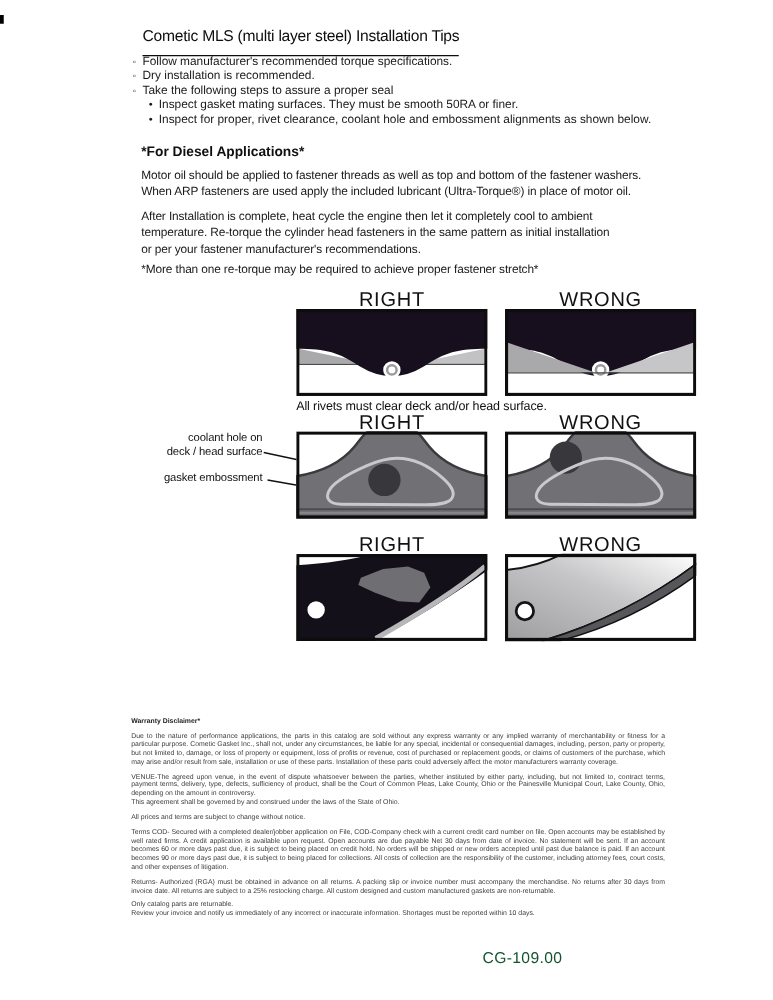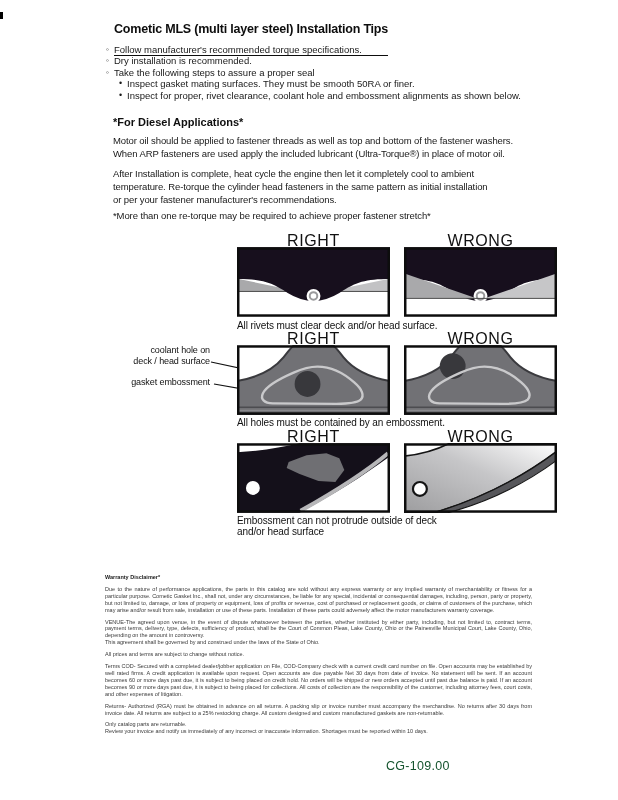--- a/index.html
+++ b/index.html
@@ -5,22 +5,22 @@
   html,body{margin:0;padding:0;background:#ffffff;}
   .page{
     position:relative;width:618px;height:800px;background:#ffffff;overflow:hidden;
     font-family:"Liberation Sans", sans-serif;color:#141414;
   }
   .abs{position:absolute;}
   .reg-mark{left:0;top:12;width:3px;height:7px;background:#000;top:12px;}
 
   
   .title{
-    left:114px;top:22px;font-size:12.5px;font-weight:bold;color:#0d0d0d;
-    letter-spacing:-0.2px;border-bottom:1.6px solid #0d0d0d;padding-bottom:19px;text-align:right;
+    left:114px;top:22px;font-size:12.5px;font-weight:normal;color:#0d0d0d;
+    letter-spacing:-0.2px;border-bottom:1.6px solid #0d0d0d;padding-bottom:8px;text-align:right;
   }
   .tips{left:106px;top:44px;width:460px;font-size:9.5px;line-height:11.4px;color:#181818;}
   .b-row{display:flex;align-items:flex-start;}
   .b-row.sub{margin-left:13px;}
   .b-marker{width:8px;flex:0 0 8px;font-size:8px;line-height:11.4px;color:#181818;}
   .b-row.sub .b-marker{font-size:9px;}
   .section-heading{left:113px;top:116px;font-size:11px;font-weight:bold;color:#0f0f0f;}
   .body-para{left:113px;width:445px;font-size:9.5px;line-height:13.2px;color:#181818;white-space:pre-line;letter-spacing:-0.1px;}
   .p1{top:134px;} .p2{top:167px;} .p3{top:209px;}
 
@@ -136,21 +136,20 @@
   <svg class="abs diag-box col-r row2-box" viewBox="0 0 154 70">
     <rect width="154" height="70" fill="#ffffff"></rect>
     <path d="M0,70 V36 C24,32 38,23 47,12 C53,4.5 56,0 58,0 H96 C98,0 101,4.5 107,12 C116,23 130,32 154,36 V70 Z" fill="#717175" stroke="#3a3a3e" stroke-width="2"></path>
     <circle cx="49" cy="21" r="13" fill="#38383c"></circle>
     <path d="M36,58.5 C27,58.5 23.5,54 26,48.5 C29,42 42,34 57,27.5 C67,23 73,21.5 81,21.5 C95,21.5 108,28.5 118,37.5 C126,44.5 128.5,50.5 124.5,54.8 C120.5,58.5 112,59 100,59 Z" fill="none" stroke="#c9c9cb" stroke-width="2.4"></path>
     <line x1="2" y1="62.5" x2="152" y2="62.5" stroke="#4c4c50" stroke-width="1.6"></line>
     <line x1="2" y1="65.5" x2="152" y2="65.5" stroke="#909094" stroke-width="1"></line>
     <rect x="1.25" y="1.25" width="151.5" height="67.5" fill="none" stroke="#0d0d0d" stroke-width="2.5"></rect>
   </svg>
 
-  <div class="abs caption cap2">All holes must be contained by an embossment.</div>
 
   <div class="abs diag-label col-l row3-lbl">RIGHT</div>
   <div class="abs diag-label col-r row3-lbl">WRONG</div>
 
   <svg class="abs diag-box col-l row3-box" viewBox="0 0 154 70">
     <rect width="154" height="70" fill="#ffffff"></rect>
     <path d="M0,9 C24,8 45,4 63,0 H154 V13 C124,35 94,53 63,70 H0 Z" fill="#14101a"></path>
     <path d="M52,19 L70,12 L90,10 L103,15 L108,27 L99,39 L82,38 L63,31 L50,25 Z" fill="#6f6f73"></path>
     <path d="M64,68 C96,50 126,32 152,10" fill="none" stroke="#b7b7b9" stroke-width="4"></path>
     <circle cx="16" cy="45" r="7" fill="#ffffff"></circle>
@@ -165,22 +164,20 @@
         <stop offset="1" stop-color="#ffffff"></stop>
       </linearGradient>
     </defs>
     <rect width="154" height="70" fill="#ffffff"></rect>
     <path d="M0,13 C20,11 34,6 46,0 H154 V8 C118,35 74,57 30,70 H0 Z" fill="url(#g3w)" stroke="#141414" stroke-width="1.6"></path>
     <path d="M30,70 C74,57 118,35 154,8 V17 C120,42 82,60 44,70 Z" fill="#57575b" stroke="#141414" stroke-width="1.2"></path>
     <circle cx="16" cy="46" r="7" fill="#ffffff" stroke="#141414" stroke-width="2.2"></circle>
     <rect x="1.25" y="1.25" width="151.5" height="67.5" fill="none" stroke="#0d0d0d" stroke-width="2.5"></rect>
   </svg>
 
-  <div class="abs caption cap3">Embossment can not protrude outside of deck
-and/or head surface</div>
 
   <div class="abs legal">
     <p class="lg-h">Warranty Disclaimer*</p>
     <p>Due to the nature of performance applications, the parts in this catalog are sold without any express warranty or any implied warranty of merchantability or fitness for a particular purpose.  Cometic Gasket Inc., shall not, under any circumstances, be liable for any special, incidental or consequential damages, including, person, party or property, but not limited to, damage, or loss of property or equipment, loss of profits or revenue, cost of purchased or replacement goods, or claims of customers of the purchase, which may arise and/or result from sale, installation or use of these parts.  Installation of these parts could adversely affect the motor manufacturers warranty coverage.</p>
     <p>VENUE-The agreed upon venue, in the event of dispute whatsoever between the parties, whether instituted by either party, including, but not limited to, contract terms, payment terms, delivery, type, defects, sufficiency of product, shall be the Court of Common Pleas, Lake County, Ohio or the Painesville Municipal Court, Lake County, Ohio, depending on the amount in controversy.
 This agreement shall be governed by and construed under the laws of the State of Ohio.</p>
     <p>All prices and terms are subject to change without notice.</p>
     <p>Terms COD- Secured with a completed dealer/jobber application on File, COD-Company check with a current credit card number on file.  Open accounts may be established by well rated firms.  A credit application is available upon request.  Open accounts are due payable Net 30 days from date of invoice.  No statement will be sent.  If an account becomes 60 or more days past due, it is subject to being placed on credit hold.  No orders will be shipped or new orders accepted until past due balance is paid.  If an account becomes 90 or more days past due, it is subject to being placed for collections.  All costs of collection are the responsibility of the customer, including attorney fees, court costs, and other expenses of litigation.</p>
     <p>Returns- Authorized (RGA) must be obtained in advance on all returns.  A packing slip or invoice number must accompany the merchandise.  No returns after 30 days from invoice date.  All returns are subject to a 25% restocking charge.  All custom designed and custom manufactured gaskets are non-returnable.</p>
     <p>Only catalog parts are returnable.

